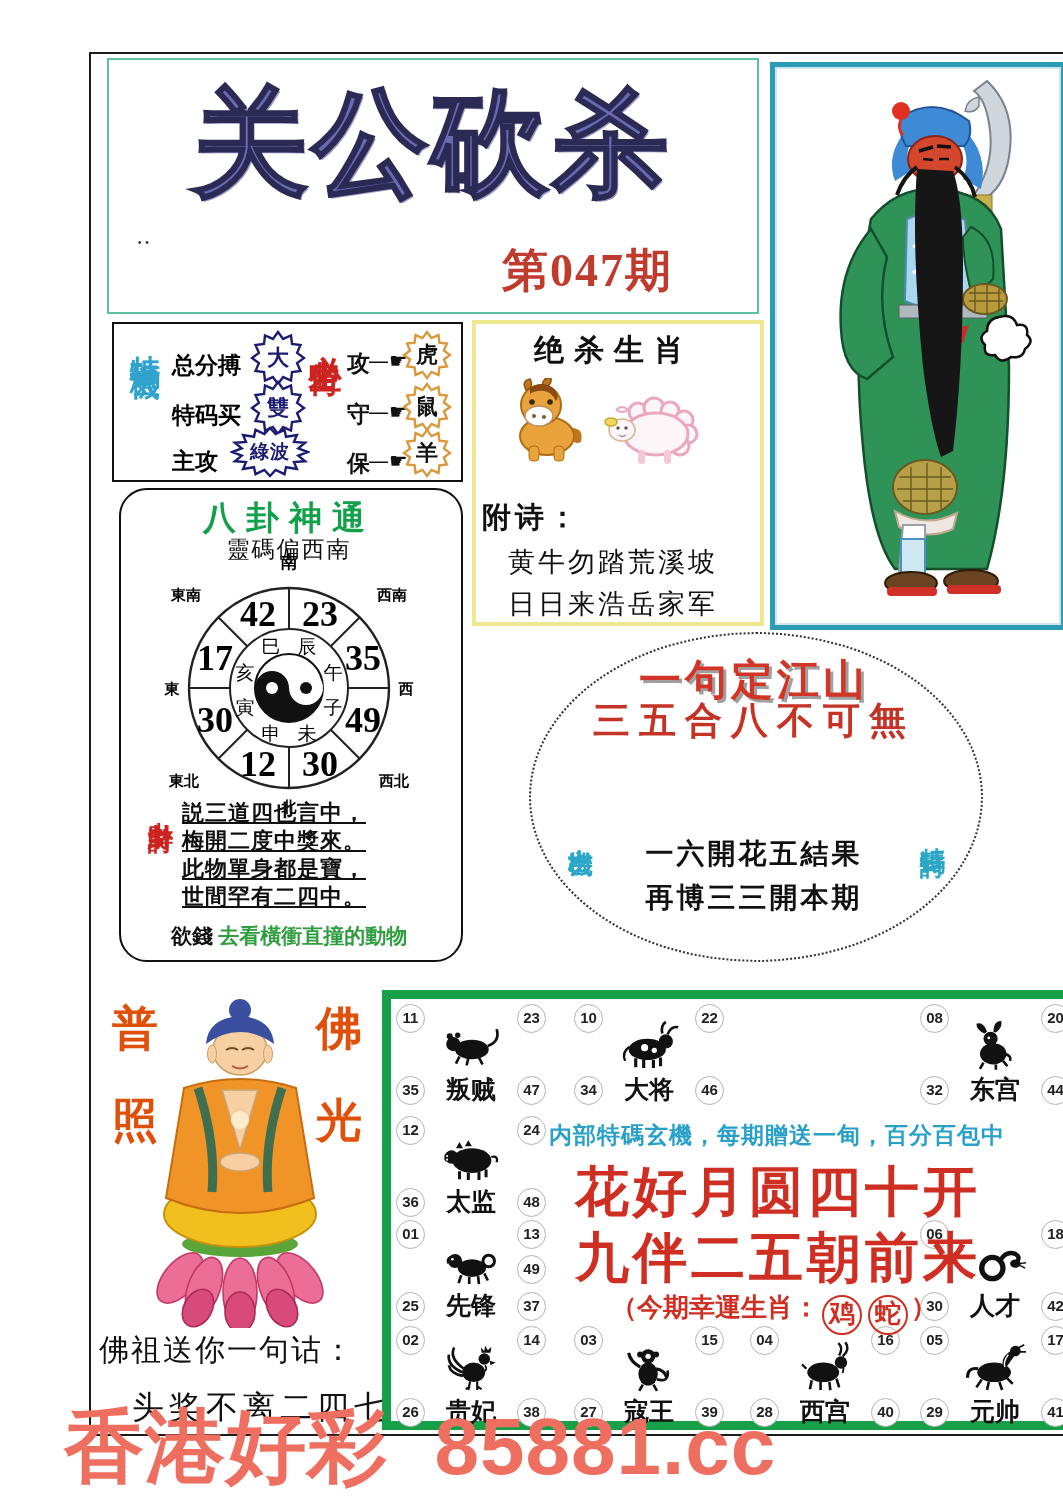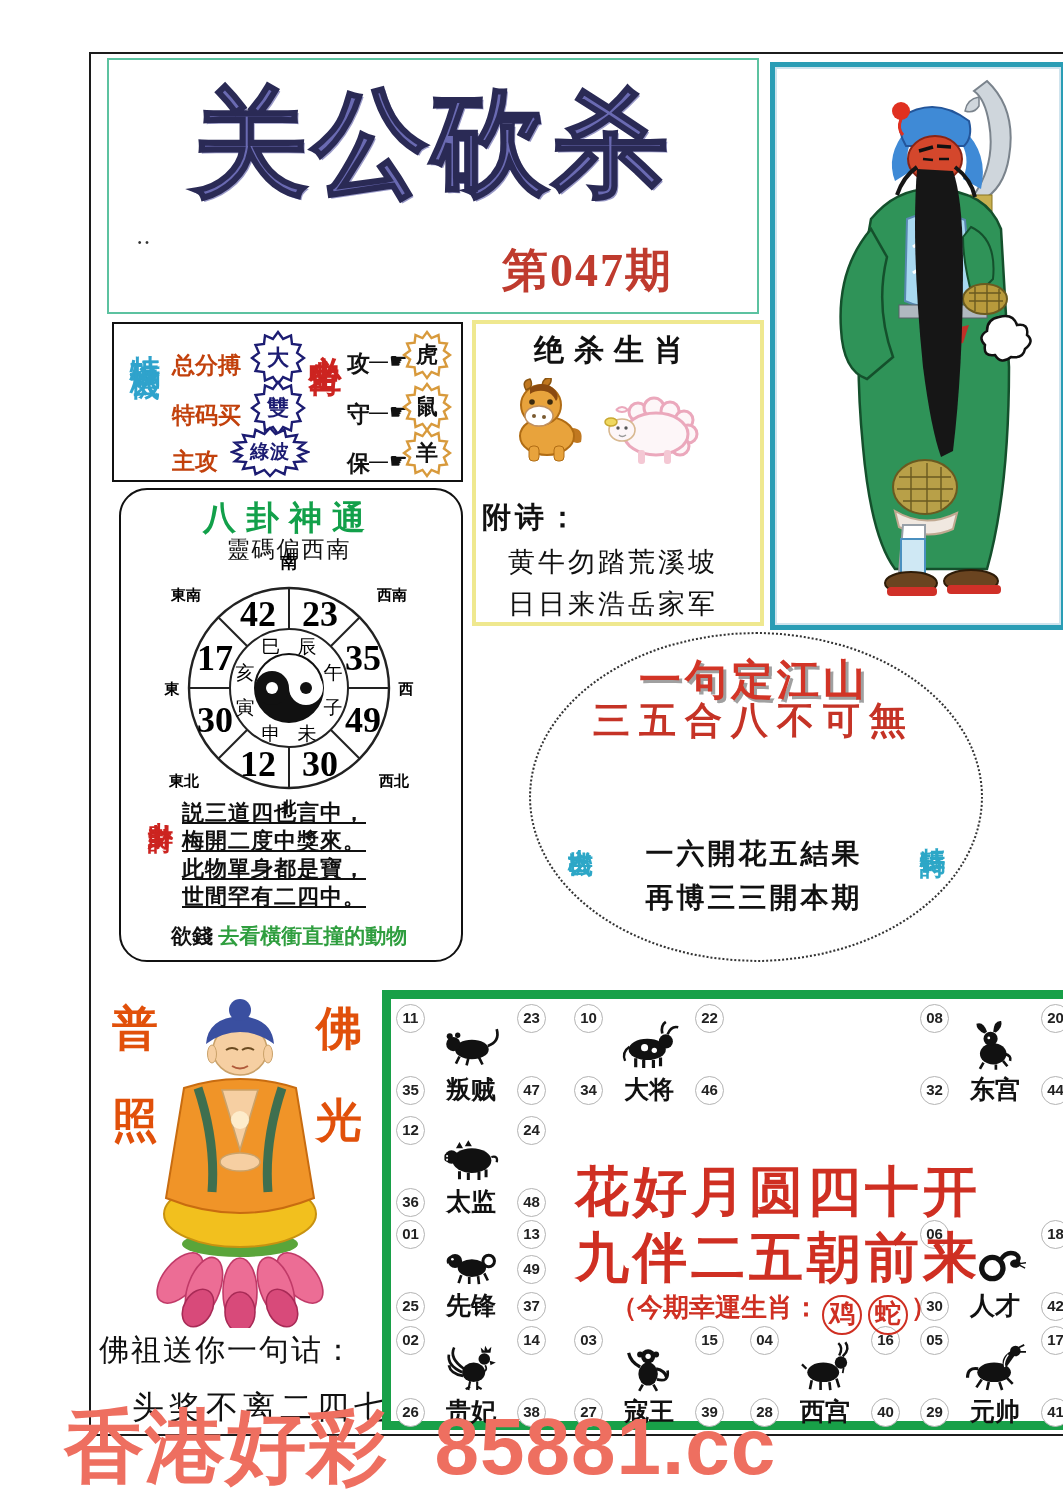--- a/index.html
+++ b/index.html
@@ -20,21 +20,21 @@
   .green-box{left:338px;top:990px;width:701px;height:440px;border:9px solid #18a048;box-sizing:border-box;background:#fff;}
 
   
   .main-title{left:78px;top:66px;width:620px;font-size:116px;font-weight:bold;letter-spacing:4px;
               color:#6a6ab2;-webkit-text-stroke:2.5px #2a2a55;text-shadow:2px 2px 0 #9a9ac8;}
   .title-dots{left:92px;top:224px;font-size:22px;color:#333;}
   .issue-no{left:458px;top:240px;font-size:46px;font-weight:bold;color:#bf3b2e;letter-spacing:2px;}
 
   
   .tz-head{left:80px;top:331px;height:142px;font-size:30px;font-weight:bold;color:#2fa3cc;letter-spacing:5px;}
-  .tz-label{font-size:23px;font-weight:bold;color:#c2410c;white-space:nowrap;}
+  .tz-label{font-size:23px;font-weight:bold;color:#000000;white-space:nowrap;}
   .burst{display:block;}
   .burst svg{position:absolute;left:0;top:0;}
   .burst-text{position:absolute;left:0;top:0;width:100%;height:100%;display:flex;align-items:center;justify-content:center;
               font-weight:bold;z-index:2;}
   .burst-navy .burst-text{color:#1c1c72;font-size:22px;}
   .burst-wide .burst-text{color:#1c1c72;font-size:19px;letter-spacing:1px;}
   .burst-orange .burst-text{color:#111;font-size:22px;}
   .bz-head{left:258px;top:328px;height:148px;font-size:33px;font-weight:bold;color:#cc2420;letter-spacing:3px;}
   .pick-label{font-size:23px;font-weight:bold;color:#111;}
   .pick-hand{font-size:21px;color:#111;font-family:"DejaVu Sans",sans-serif;}
@@ -502,20 +502,21 @@
           <path d="M48 30 L58 16 Q62 10 58 8 L50 14 Q42 20 44 28 Z" fill="#111"></path>
           <circle cx="58" cy="12" r="6" fill="#111"></circle>
           <path d="M62 8 l6 -3 M63 13 l7 0" stroke="#111" stroke-width="2"></path>
           <path d="M16 32 Q4 30 4 42" stroke="#111" stroke-width="3.6" fill="none"></path>
           <path d="M20 44 l-6 9 M28 47 l-2 9 M40 47 l3 9 M48 42 l7 7" stroke="#111" stroke-width="3"></path>
           <path d="M50 16 q-6 8 -4 14" stroke="#fff" stroke-width="1.6" fill="none"></path>
         </svg></span>
       <span class="zlabel">元帅</span>
     </div>
 
+  <div class="abs zinfo">内部特碼玄機，每期贈送一甸，百分百包中</div>
   <div class="abs couplet ctr" style="top:1156px;">花好月圆四十开</div>
   <div class="abs couplet ctr" style="top:1222px;">九伴二五朝前来</div>
   <div class="abs lucky-line ctr">
     <span>（今期幸運生肖：</span><span class="lucky-circle">鸡</span><span class="lucky-circle">蛇</span><span>）</span>
   </div>
 
   <div class="abs footer">香港好彩  85881.cc</div>
 
 </div>
 

